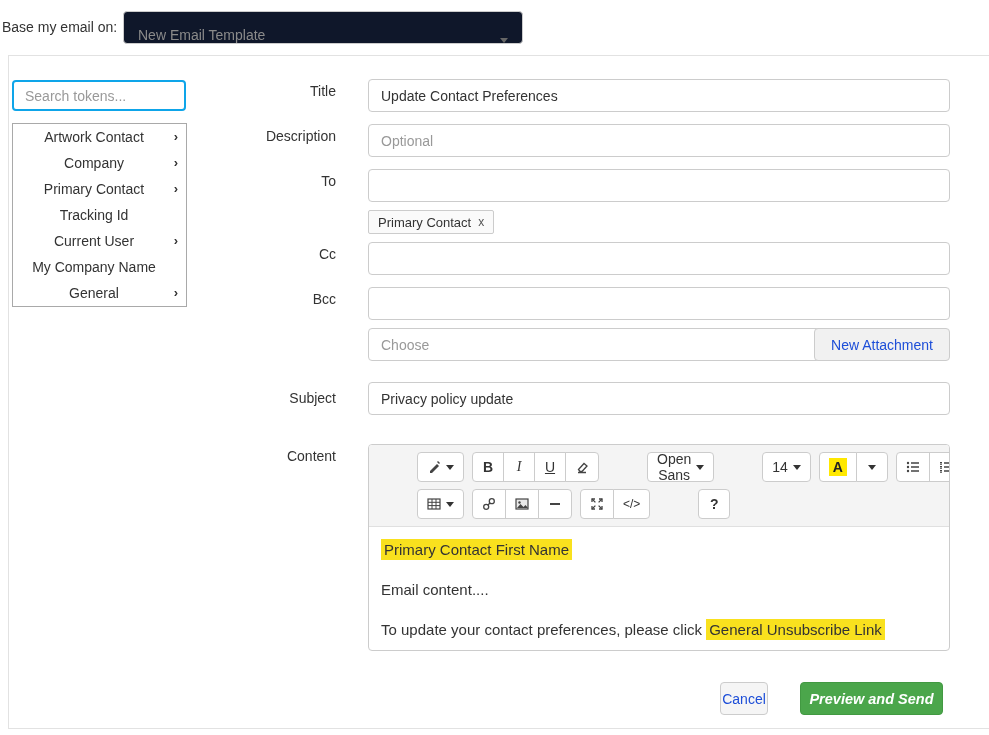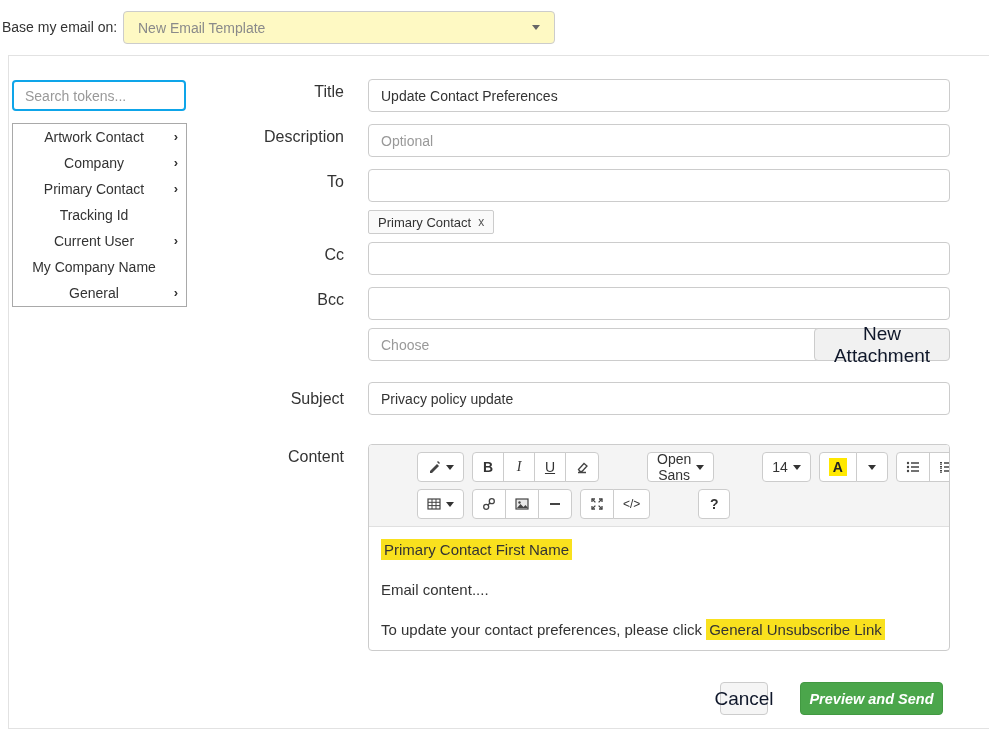--- a/index.html
+++ b/index.html
@@ -2,22 +2,22 @@
 <html><head>
 <meta charset="utf-8">
 <style>
   * { margin:0; padding:0; box-sizing:border-box; }
   html,body { background:#fff; }
   body { font-family:"Liberation Sans","DejaVu Sans",sans-serif; color:#333; }
   .screen { position:relative; width:989px; height:735px; background:#fff; overflow:hidden; }
 
   
   .topbar-label { position:absolute; left:2px; top:19px; font-size:14px; color:#333; }
-  .top-select { position:absolute; left:123px; top:11px; width:432px; height:33px;
-    border:1px solid #ccc; border-radius:4px; background:#fef9c3; display:flex; align-items:center;
+  .top-select { position:absolute; left:123px; top:11px; width:400px; height:33px;
+    border:1px solid #ccc; border-radius:4px; background:#0f172a; display:flex; align-items:flex-end;
     padding:0 14px; cursor:pointer; }
   .top-select .sel-text { font-size:14px; color:#8a8a8a; flex:1; }
   .caret { width:0; height:0; border-left:4px solid transparent; border-right:4px solid transparent;
     border-top:5px solid #666; display:inline-block; }
 
   
   .panel { position:absolute; left:8px; top:55px; width:981px; height:674px;
     border-top:1px solid #e2e2e2; border-left:1px solid #e2e2e2; border-bottom:1px solid #e2e2e2; }
 
   
@@ -25,32 +25,32 @@
     border:2px solid #0ea5e9; border-radius:4px; padding:0 11px; font-size:14px; color:#333;
     font-family:inherit; }
   .search-input::placeholder { color:#999; }
   .token-menu { position:absolute; left:12px; top:123px; width:175px; background:#fff;
     border:1px solid #a9a9a9; list-style:none; }
   .token-item { position:relative; height:26px; line-height:26px; padding:0 20px 0 9px;
     font-size:14px; color:#333; cursor:pointer; white-space:nowrap;text-align:center; }
   .token-item .sub-arrow { position:absolute; right:8px; top:0; font-weight:bold; font-size:13px; color:#333; }
 
   
-  .flabel { position:absolute; left:154px; width:190px; text-align:right; font-size:16px; color:#333; }
+  .flabel { position:absolute; left:146px; width:190px; text-align:right; font-size:14px; color:#333; }
   .finput { position:absolute; left:368px; width:582px; height:33px; border:1px solid #ccc;
     border-radius:4px; padding:0 12px; font-size:14px; color:#333; background:#fff; font-family:inherit; }
   .finput::placeholder { color:#999; }
 
   .tag { position:absolute; left:368px; top:210px; height:24px; display:inline-flex; align-items:center;
     gap:7px; padding:0 9px; border:1px solid #ccc; background:#fafafa; border-radius:2px;
     font-size:13px; color:#333; }
   .tag .tag-x { color:#555; font-size:12px; cursor:pointer; }
 
   .btn { display:inline-flex; align-items:center; justify-content:center; gap:5px;
-    border:1px solid #ccc; border-radius:4px; background:#f2f2f2; color:#0f172a; font-size:19px;
+    border:1px solid #ccc; border-radius:4px; background:#f2f2f2; color:#1d4ed8; font-size:14px;
     cursor:pointer; font-family:inherit; }
   .new-attach-btn { position:absolute; left:814px; top:328px; width:136px; height:33px; background:#f1f1f1; }
 
   
   .editor { position:absolute; left:368px; top:444px; width:582px; height:207px;
     border:1px solid #ccc; border-radius:4px; background:#fff; overflow:hidden; }
   .toolbar { background:#f4f4f4; border-bottom:1px solid #e0e0e0; padding:7px 8px;
     display:flex; flex-direction:column; gap:7px; }
   .tb-row { display:flex; gap:8px; }
   .btn-group { display:inline-flex; }

